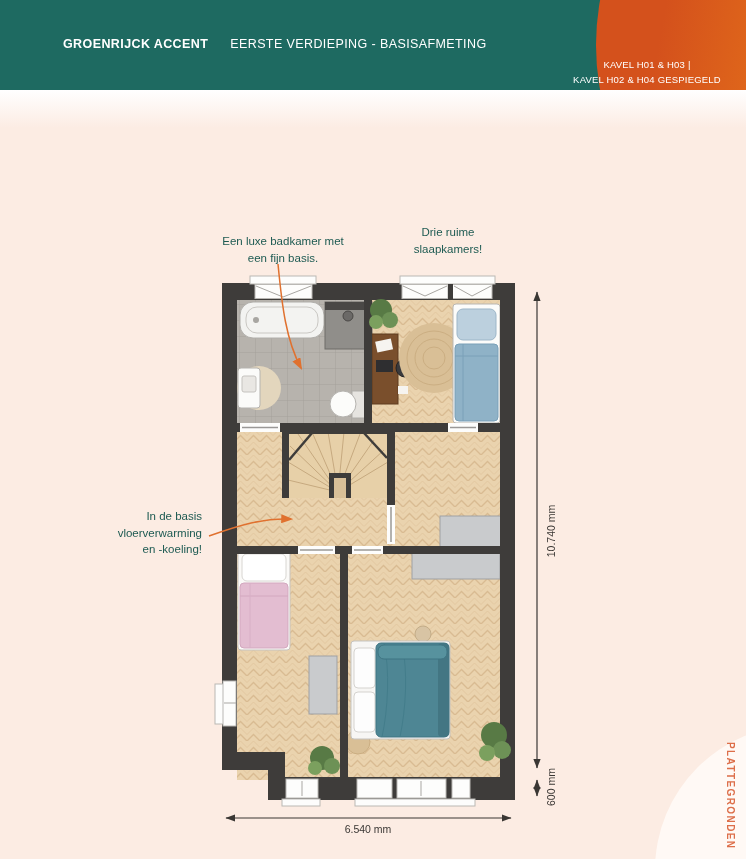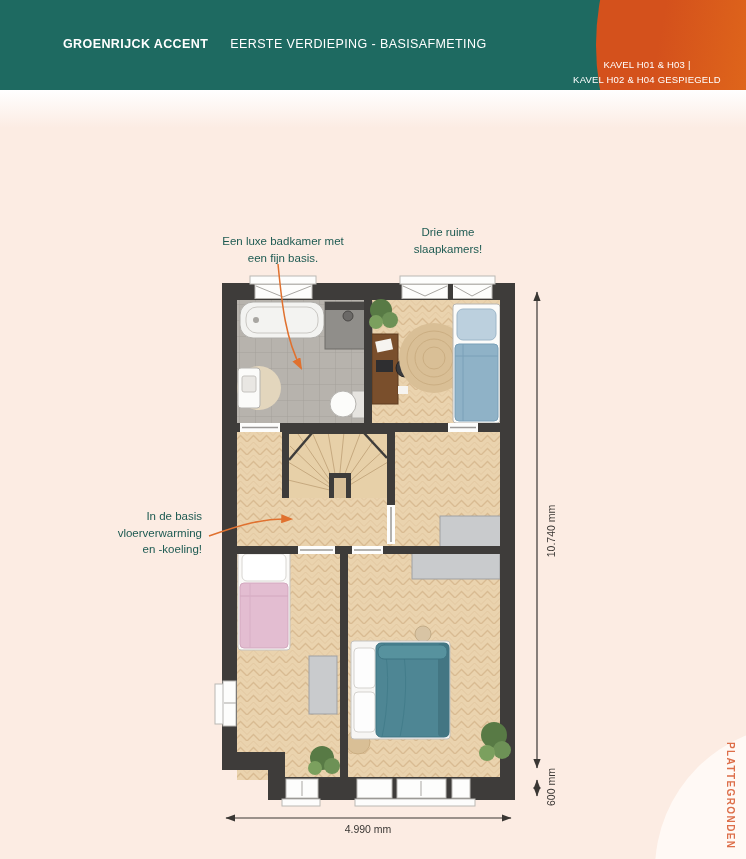--- a/index.html
+++ b/index.html
@@ -289,17 +289,17 @@
     <div>vloerverwarming</div>
     <div>en -koeling!</div>
   </div>
   <div class="ann ann-bedrooms">
     <div>Drie ruime</div>
     <div>slaapkamers!</div>
   </div>
 
   <div class="dim dim-height">10.740 mm</div>
   <div class="dim dim-ext">600 mm</div>
-  <div class="dim dim-width">4.990 mm</div>
+  <div class="dim dim-width">6.540 mm</div>
 
   <div class="tab">PLATTEGRONDEN</div>
 
 </div>
 
 </body></html>

